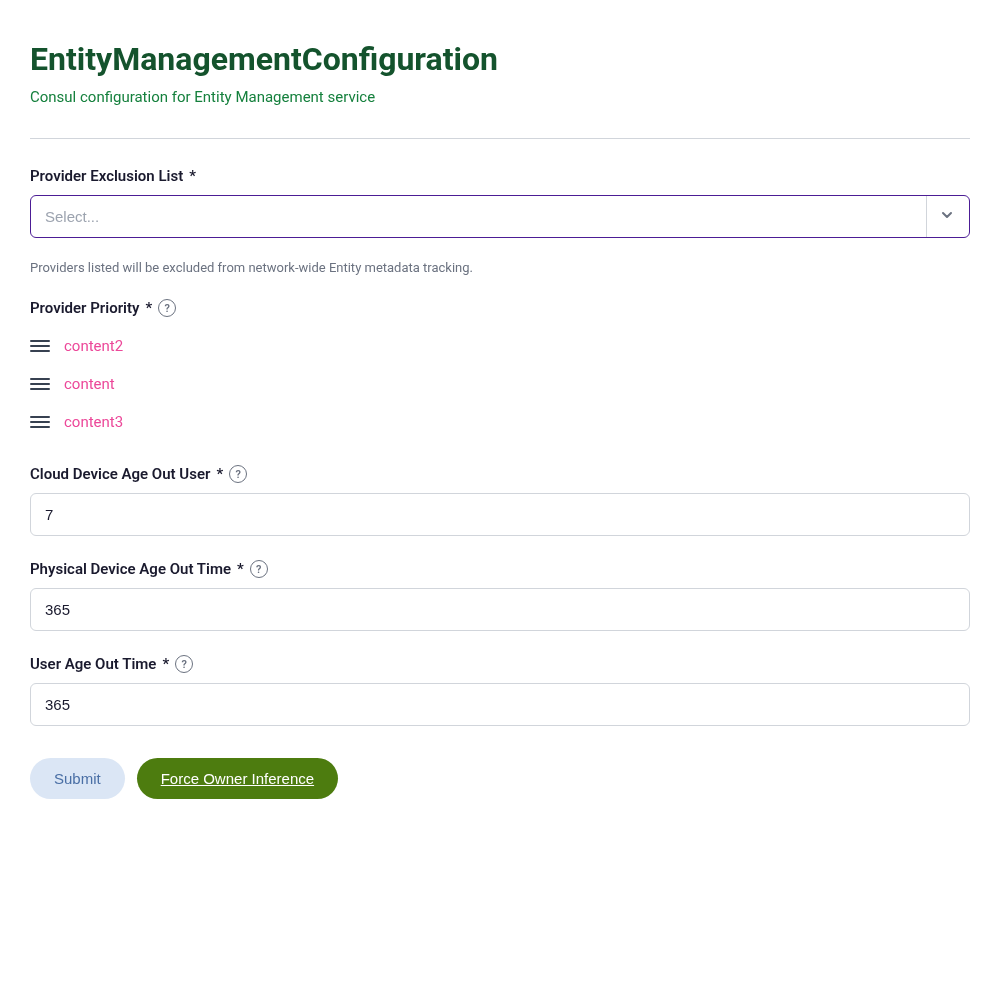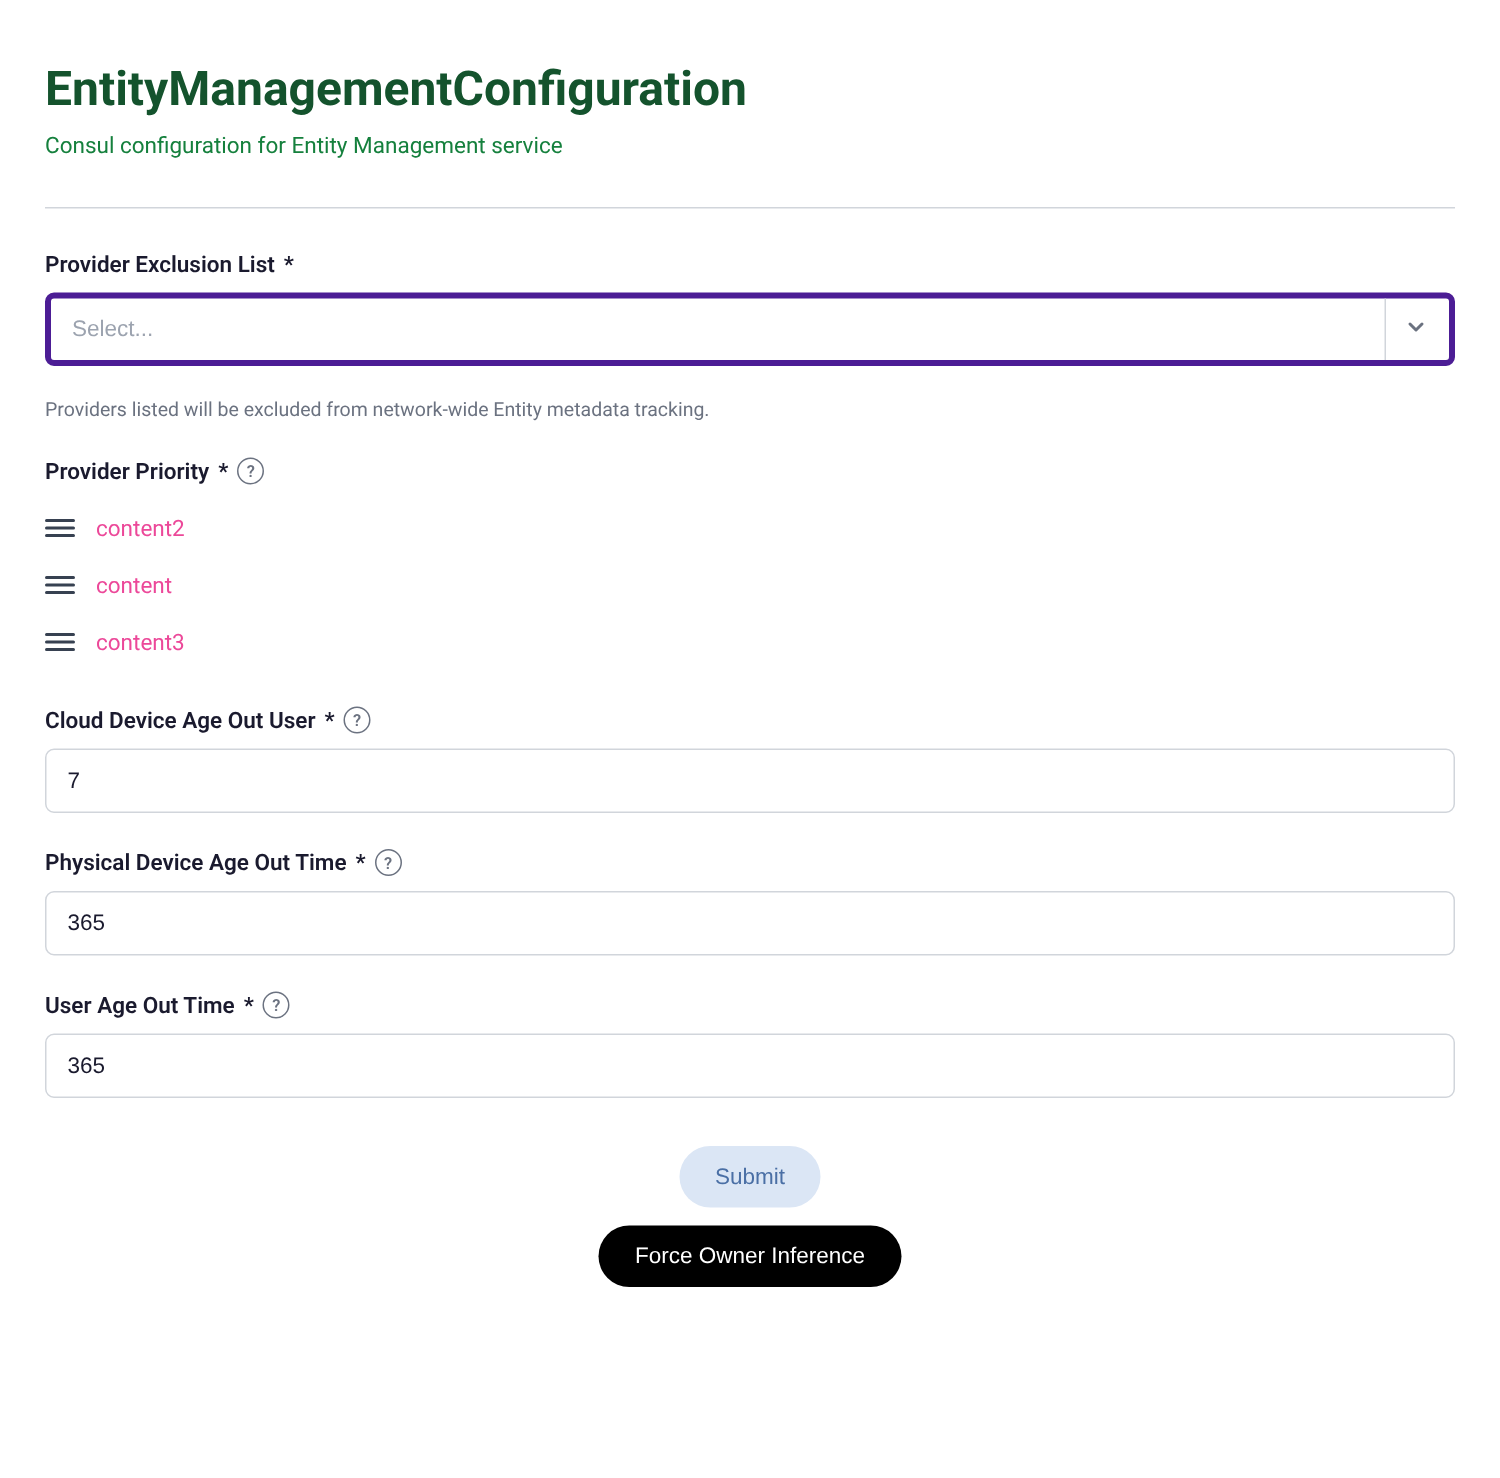--- a/index.html
+++ b/index.html
@@ -64,21 +64,21 @@
       border-radius: 50%;
       font-size: 11px;
       color: #6b7280;
       font-weight: 600;
       cursor: pointer;
       flex-shrink: 0;
     }
 
     .select-wrapper {
       position: relative;
-      border: 4px solid #4c1d95;
+      border: 1px solid #4c1d95;
       border-radius: 6px;
       background: #ffffff;
     }
 
     .select-field {
       width: 100%;
       padding: 12px 50px 12px 14px;
       font-size: 15px;
       color: #9ca3af;
       border: none;
@@ -157,43 +157,43 @@
       border-radius: 6px;
       outline: none;
       background: #ffffff;
     }
 
     .button-row {
       display: flex;
       gap: 12px;
       margin-top: 32px;
       align-items: center;
-      flex-direction: column;
     }
 
     .btn-submit {
       padding: 12px 24px;
       font-size: 15px;
       font-weight: 500;
       color: #4a6fa5;
       background: #dbe6f5;
       border: none;
       border-radius: 24px;
       cursor: pointer;
     }
 
     .btn-force {
       padding: 12px 24px;
       font-size: 15px;
       font-weight: 500;
       color: #ffffff;
-      background: #000000;
+      background: #4d7c0f;
       border: none;
       border-radius: 24px;
       cursor: pointer;
+      text-decoration: underline;
     }
   </style>
 </head>
 <body>
 
 <h1 class="page-title">EntityManagementConfiguration</h1>
 
 <p class="page-subtitle">Consul configuration for Entity Management service</p>
 
 <hr class="divider">

